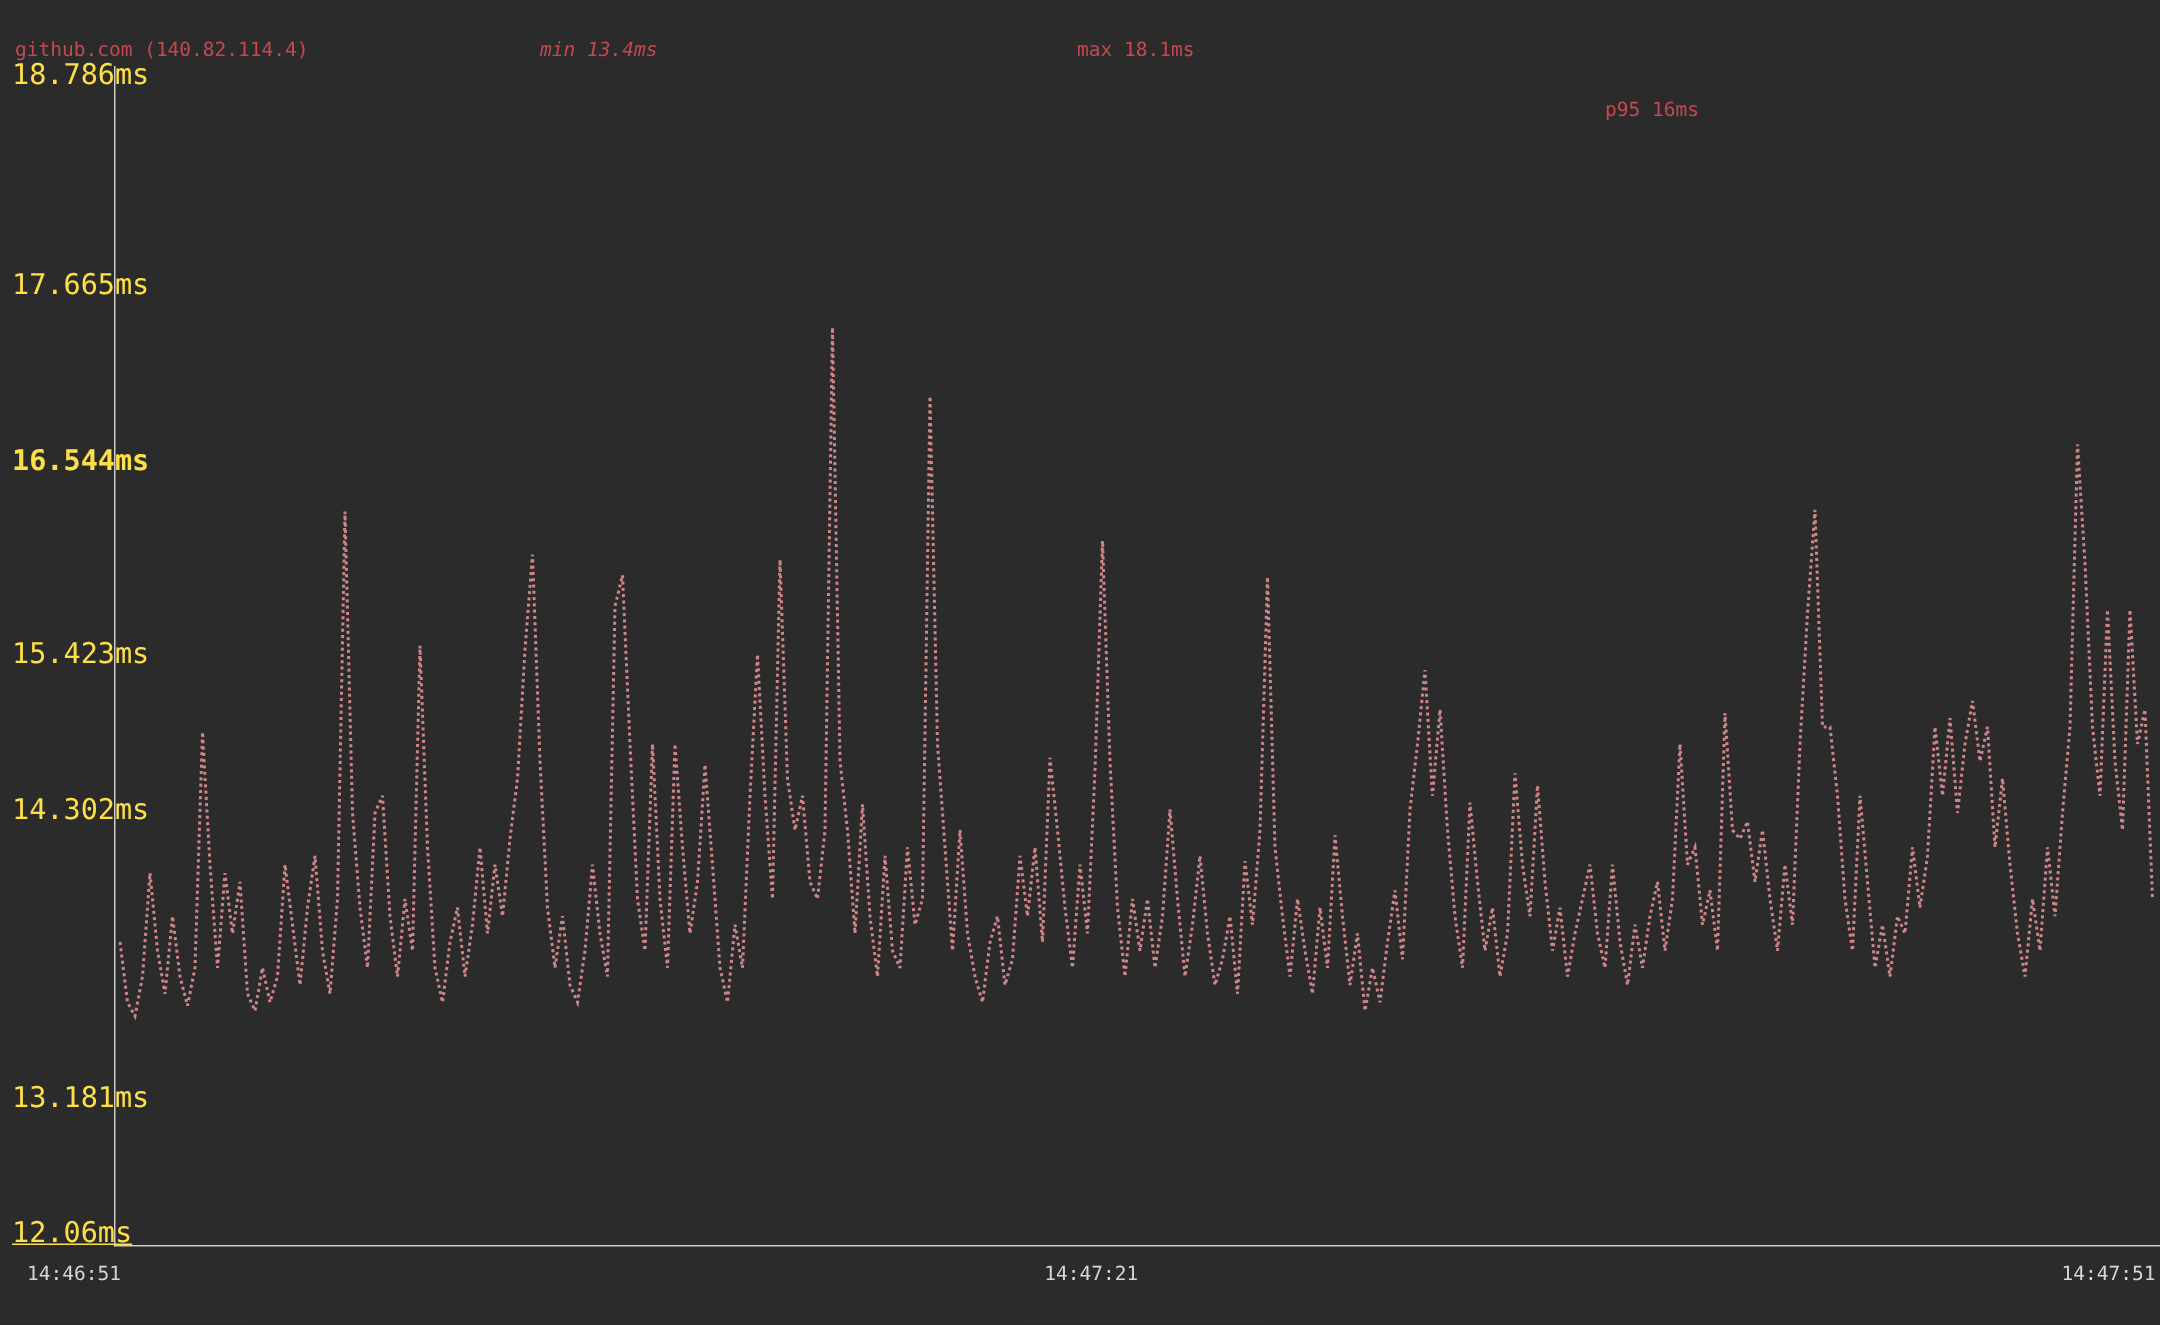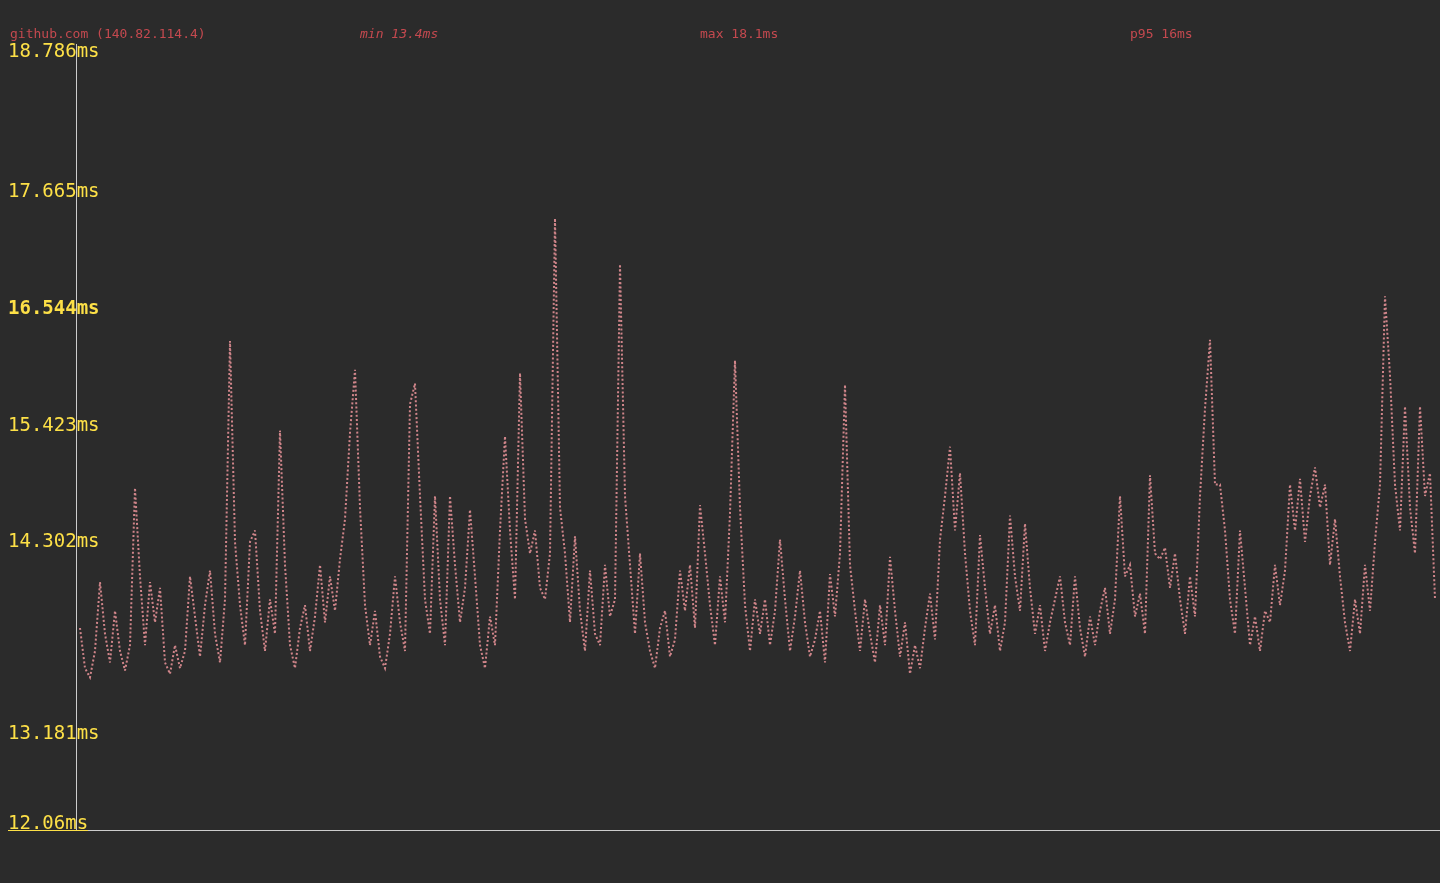--- a/index.html
+++ b/index.html
@@ -22,22 +22,22 @@
     position: absolute;
     top: 26px;
     height: 16px;
     font-size: 13px;
     line-height: 16px;
     color: #c4494f;
     white-space: pre;
   }
   .hdr-host { left: 10px; }
   .hdr-min  { left: 360px; font-style: italic; }
-  .hdr-max  { left: 700px; }
-  .hdr-p95  { left: 1130px; }
+  .hdr-max  { left: 718px; }
+  .hdr-p95  { left: 1070px; margin-top: 40px; }
 
   .y-axis-line {
     position: absolute;
     left: 76px;
     top: 44px;
     width: 1px;
     height: 787px;
     background: #cccccc;
   }
   .x-axis-line {
@@ -92,20 +92,25 @@
     <path id="series-path" fill="none" stroke-width="2" stroke-linecap="butt" stroke-dasharray="2 2.2" d="M80.0 628.0L85.0 668.2L90.0 677.4L95.0 651.0L100.0 582.1L105.0 633.8L110.0 662.5L115.0 610.8L120.0 651.0L125.0 670.5L130.0 645.2L135.0 488.0L140.0 576.4L145.0 645.2L150.0 582.1L155.0 622.3L160.0 587.9L165.0 662.5L170.0 673.9L175.0 645.2L180.0 668.2L185.0 651.0L190.0 576.4L195.0 616.5L200.0 656.7L205.0 605.1L210.0 570.6L215.0 633.8L220.0 662.5L225.0 599.3L230.0 341.1L235.0 541.9L240.0 605.1L245.0 645.2L250.0 541.9L255.0 530.5L260.0 610.8L265.0 651.0L270.0 599.3L275.0 633.8L280.0 430.6L285.0 564.9L290.0 645.2L295.0 668.2L300.0 628.0L305.0 605.1L310.0 651.0L315.0 616.5L320.0 564.9L325.0 622.3L330.0 576.4L335.0 610.8L340.0 559.2L345.0 519.0L350.0 432.9L355.0 369.8L360.0 507.5L365.0 605.1L370.0 645.2L375.0 610.8L380.0 656.7L385.0 668.2L390.0 633.8L395.0 576.4L400.0 622.3L405.0 651.0L410.0 404.2L415.0 383.5L420.0 496.0L425.0 599.3L430.0 633.8L435.0 496.0L440.0 599.3L445.0 645.2L450.0 496.0L455.0 564.9L460.0 622.3L465.0 587.9L470.0 509.8L475.0 576.4L480.0 645.2L485.0 668.2L490.0 616.5L495.0 645.2L500.0 530.5L505.0 436.3L510.0 530.5L515.0 599.3L520.0 373.2L525.0 519.0L530.0 553.4L535.0 530.5L540.0 587.9L545.0 599.3L550.0 553.4L555.0 218.3L560.0 507.5L565.0 553.4L570.0 622.3L575.0 536.2L580.0 610.8L585.0 651.0L590.0 570.6L595.0 633.8L600.0 645.2L605.0 564.9L610.0 616.5L615.0 599.3L620.0 264.2L625.0 496.0L630.0 564.9L635.0 633.8L640.0 553.4L645.0 622.3L650.0 651.0L655.0 668.2L660.0 628.0L665.0 610.8L670.0 656.7L675.0 639.5L680.0 570.6L685.0 610.8L690.0 564.9L695.0 628.0L700.0 505.2L705.0 553.4L710.0 605.1L715.0 645.2L720.0 576.4L725.0 622.3L730.0 513.2L735.0 360.6L740.0 507.5L745.0 605.1L750.0 651.0L755.0 599.3L760.0 633.8L765.0 599.3L770.0 645.2L775.0 610.8L780.0 539.6L785.0 599.3L790.0 651.0L795.0 616.5L800.0 570.6L805.0 622.3L810.0 656.7L815.0 639.5L820.0 610.8L825.0 662.5L830.0 574.1L835.0 616.5L840.0 553.4L845.0 384.7L850.0 564.9L855.0 610.8L860.0 651.0L865.0 599.3L870.0 633.8L875.0 662.5L880.0 605.1L885.0 645.2L890.0 556.9L895.0 610.8L900.0 656.7L905.0 622.3L910.0 673.9L915.0 645.2L920.0 668.2L925.0 628.0L930.0 593.6L935.0 639.5L940.0 539.6L945.0 496.0L950.0 446.7L955.0 530.5L960.0 473.1L965.0 553.4L970.0 610.8L975.0 645.2L980.0 535.1L985.0 587.9L990.0 633.8L995.0 605.1L1000.0 651.0L1005.0 622.3L1010.0 515.5L1015.0 576.4L1020.0 610.8L1025.0 523.6L1030.0 587.9L1035.0 633.8L1040.0 605.1L1045.0 651.0L1050.0 622.3L1055.0 599.3L1060.0 576.4L1065.0 622.3L1070.0 645.2L1075.0 576.4L1080.0 628.0L1085.0 656.7L1090.0 616.5L1095.0 645.2L1100.0 610.8L1105.0 587.9L1110.0 633.8L1115.0 599.3L1120.0 496.0L1125.0 576.4L1130.0 564.9L1135.0 616.5L1140.0 593.6L1145.0 633.8L1150.0 475.4L1155.0 553.4L1160.0 559.2L1165.0 547.7L1170.0 587.9L1175.0 553.4L1180.0 599.3L1185.0 633.8L1190.0 576.4L1195.0 616.5L1200.0 496.0L1205.0 408.8L1210.0 339.9L1215.0 484.6L1220.0 484.6L1225.0 530.5L1230.0 599.3L1235.0 633.8L1240.0 530.5L1245.0 587.9L1250.0 645.2L1255.0 616.5L1260.0 651.0L1265.0 610.8L1270.0 622.3L1275.0 564.9L1280.0 605.1L1285.0 570.6L1290.0 484.6L1295.0 530.5L1300.0 478.8L1305.0 541.9L1310.0 496.0L1315.0 467.3L1320.0 507.5L1325.0 484.6L1330.0 564.9L1335.0 519.0L1340.0 576.4L1345.0 622.3L1350.0 651.0L1355.0 599.3L1360.0 633.8L1365.0 564.9L1370.0 610.8L1375.0 541.9L1380.0 484.6L1385.0 296.3L1390.0 375.5L1395.0 484.6L1400.0 530.5L1405.0 406.5L1410.0 507.5L1415.0 553.4L1420.0 406.5L1425.0 496.0L1430.0 473.1L1435.0 599.3" stroke="#d0858a"></path>
   </svg>
 
   <div class="y-axis-line"></div>
   <div class="x-axis-line"></div>
 
   <div id="ytick-layer">
       <div class="ytick" style="top: 42px;">18.786ms</div>
       <div class="ytick" style="top: 182px;">17.665ms</div>
       <div class="ytick" style="top: 299px; font-weight: bold;">16.544ms</div>
-      <div class="ytick" style="top: 416px;">15.423ms</div>
+      <div class="ytick" style="top: 428px;">15.423ms</div>
       <div class="ytick" style="top: 532px;">14.302ms</div>
       <div class="ytick" style="top: 724px;">13.181ms</div>
       <div class="ytick" style="top: 814px; text-decoration: underline;">12.06ms</div>
     </div>
 
+  <div class="xticks" id="xtick-row">
+      <span class="xtick">14:46:51</span>
+      <span class="xtick">14:47:21</span>
+      <span class="xtick">14:47:51</span>
+    </div>
 
 </div>
 
 </body></html>

